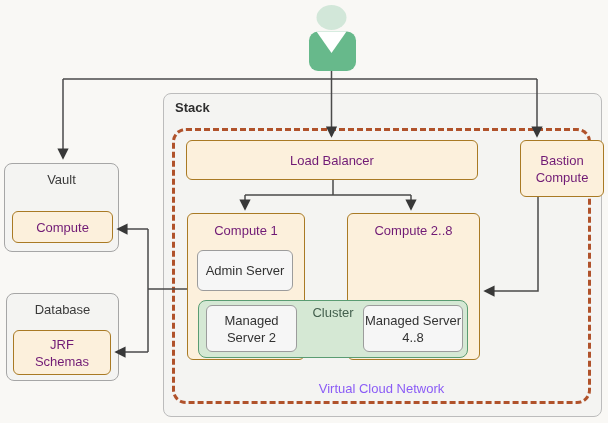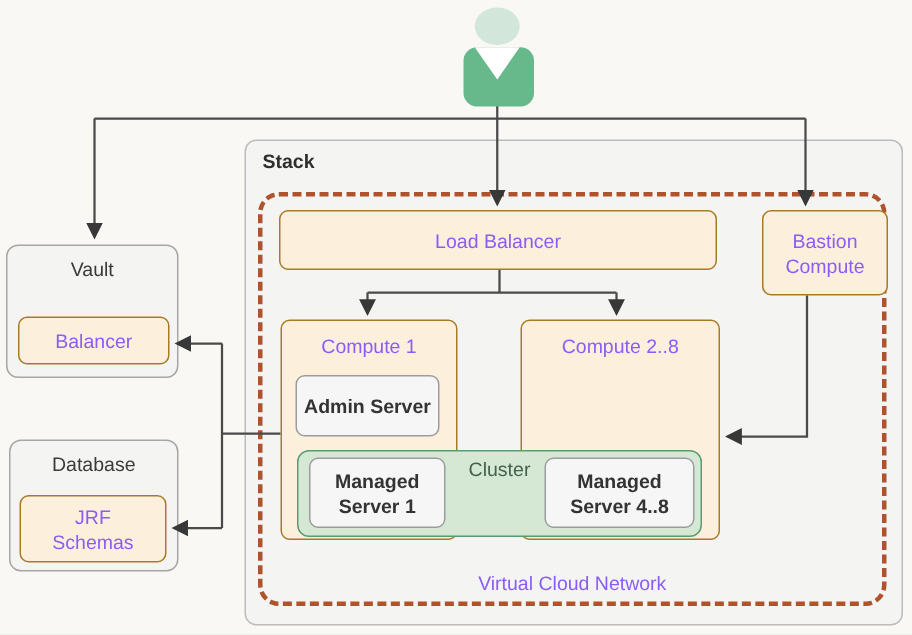--- a/index.html
+++ b/index.html
@@ -16,27 +16,27 @@
   }
   .grayNode{
     background:#f4f4f2;border:1px solid #a6a6a6;border-radius:8px;
   }
   .grayNode .title{
     display:block;text-align:center;margin-top:8px;
     font-size:13px;color:#3a3a3a;
   }
   .orange{
     background:#fcf0dc;border:1.5px solid #a97a24;border-radius:6px;
-    color:#8b5cf6;font-size:13px;text-align:center;
+    color:#701a75;font-size:13px;text-align:center;
     display:flex;align-items:center;justify-content:center;line-height:17px;
   }
   .orange.top-label{align-items:flex-start;padding-top:8px;}
   .server{
     background:#f6f6f6;border:1px solid #9c9c9c;border-radius:6px;
-    color:#333;font-size:13px;font-weight:bold;text-align:center;
+    color:#333;font-size:13px;font-weight:normal;text-align:center;
     display:flex;align-items:center;justify-content:center;line-height:17px;
   }
   .vcn{
     border:3px dashed #b0522b;border-radius:14px;
   }
   .vcn-label{
     position:absolute;left:0;right:0;bottom:5px;text-align:center;
     font-size:13px;color:#8b5cf6;
   }
   .cluster{
@@ -57,55 +57,55 @@
   <div class="abs stack-label" style="left:175px;top:100px;">Stack</div>
 
   <div class="abs vcn" style="left:172px;top:128px;width:419px;height:276px;">
     <div class="vcn-label">Virtual Cloud Network</div>
   </div>
 
   <div class="abs grayNode" style="left:4px;top:163px;width:115px;height:89px;">
     <span class="title">Vault</span>
   </div>
   <div class="abs orange" style="left:12px;top:211px;width:101px;height:32px;">
-    <span>Balancer</span>
+    <span>Compute</span>
   </div>
 
   <div class="abs grayNode" style="left:6px;top:293px;width:113px;height:88px;">
     <span class="title">Database</span>
   </div>
   <div class="abs orange" style="left:13px;top:330px;width:98px;height:45px;padding:0 10px;">
     <span>JRF Schemas</span>
   </div>
 
   <div class="abs orange" style="left:186px;top:140px;width:292px;height:40px;">
     <span>Load Balancer</span>
   </div>
 
-  <div class="abs orange" style="left:508px;top:140px;width:84px;height:57px;padding:0 6px;">
+  <div class="abs orange" style="left:520px;top:140px;width:84px;height:57px;padding:0 6px;">
     <span>Bastion Compute</span>
   </div>
 
   <div class="abs orange top-label" style="left:187px;top:213px;width:118px;height:147px;">
     <span>Compute 1</span>
   </div>
 
   <div class="abs orange top-label" style="left:347px;top:213px;width:133px;height:147px;">
     <span>Compute 2..8</span>
   </div>
 
   <div class="abs server" style="left:197px;top:250px;width:96px;height:41px;">
     <span>Admin Server</span>
   </div>
 
   <div class="abs cluster" style="left:198px;top:300px;width:270px;height:58px;">
     <div class="cluster-label">Cluster</div>
   </div>
   <div class="abs server" style="left:206px;top:305px;width:91px;height:47px;">
-    <span>Managed Server 1</span>
+    <span>Managed Server 2</span>
   </div>
   <div class="abs server" style="left:363px;top:305px;width:100px;height:47px;">
     <span>Managed Server 4..8</span>
   </div>
 
   <svg class="overlay" width="608" height="423" viewBox="0 0 608 423">
     <defs>
       <marker id="ah" viewBox="0 0 10 10" refX="8.5" refY="5" markerWidth="7.5" markerHeight="7.5" orient="auto-start-reverse">
         <path d="M0,0 L10,5 L0,10 z" fill="#383838"></path>
       </marker>

